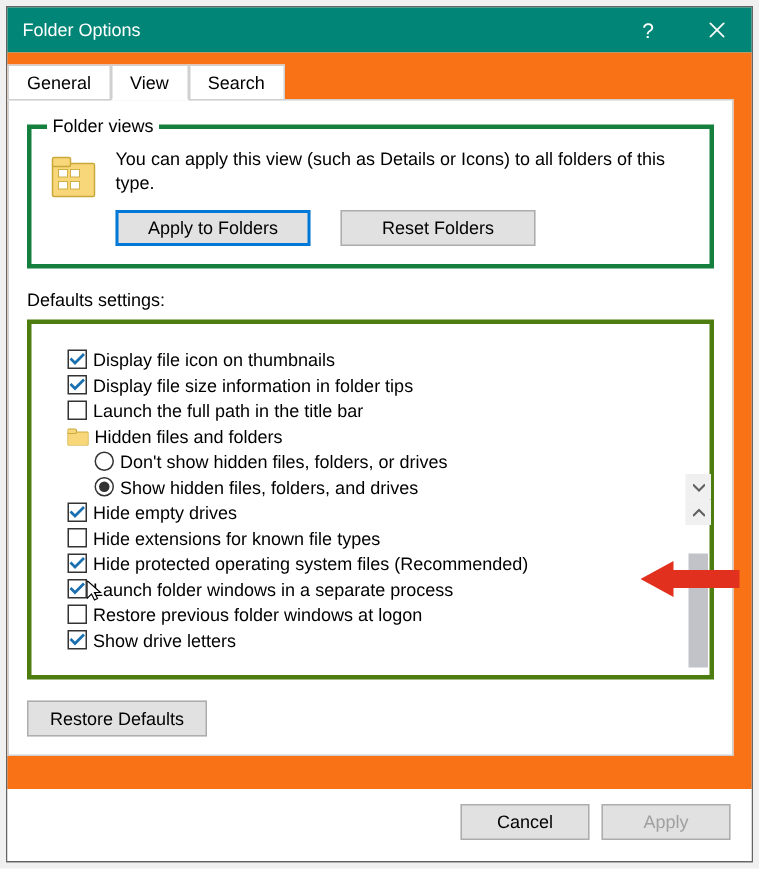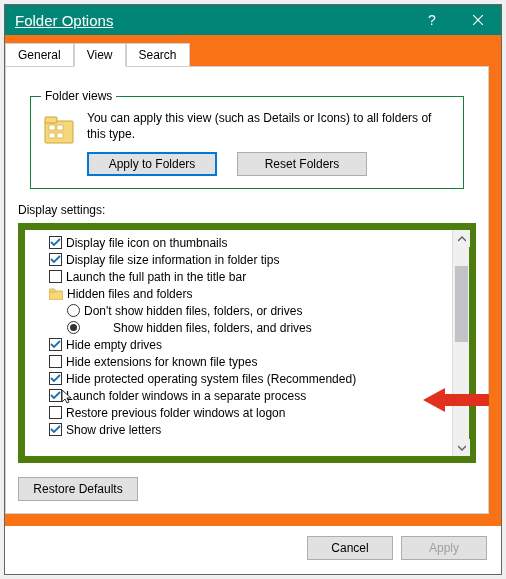--- a/index.html
+++ b/index.html
@@ -20,21 +20,21 @@
     flex-direction: column;
   }
   .titlebar {
     height: 30px;
     background: #008577;
     color: #fff;
     display: flex;
     align-items: center;
     padding-left: 10px;
   }
-  .titlebar .title { flex: 1; font-size: 15px; text-decoration: underline; }
+  .titlebar .title { flex: 1; font-size: 12px; }
   .titlebar .winbtn {
     width: 46px;
     height: 30px;
     display: flex;
     align-items: center;
     justify-content: center;
     color: #fff;
     font-family: inherit;
     font-size: 14px;
   }
@@ -70,23 +70,23 @@
     background: #fff;
     border-bottom: 1px solid #d0d0d0;
   }
   .tabpage {
     border: 1px solid #d0d0d0;
     padding: 10px 12px 12px 12px;
     flex: 0 0 auto;
     background: #fff;
   }
   fieldset.groupbox {
-    border: 1px solid #15803d;
+    border: 3px solid #15803d;
     padding: 8px 10px 12px 10px;
-    margin: 12px;
+    margin: 0;
   }
   fieldset.groupbox legend {
     font-size: 12px;
     padding: 0 4px;
     color: #000;
   }
   .fv-body { display: flex; gap: 10px; }
   .fv-icon { width: 36px; height: 42px; display:flex; align-items:center; justify-content:center; }
   .fv-text-btns { flex: 1; }
   .fv-text { font-size: 12px; line-height: 1.3; margin-bottom: 10px; }
@@ -100,24 +100,25 @@
     border: 1px solid #adadad;
     min-width: 130px;
     display: inline-flex;
     align-items: center;
     justify-content: center;
   }
   .btn.highlight { border: 2px solid #0078d7; background:#e1e1e1; }
   .adv-label { margin-top: 14px; margin-bottom: 6px; font-size: 12px; }
   .list-frame {
     position: relative;
-    border: 7px solid #4d7c0f;
+    border: 3px solid #4d7c0f;
     height: 240px;
     background: #fff;
     display: flex;
+    align-items: center;
   }
   .list-scroll {
     flex: 1;
     overflow: hidden;
     padding: 4px 0 4px 6px;
   }
   .row {
     display: flex;
     align-items: center;
     height: 17px;
@@ -213,21 +214,21 @@
           <div class="fv-text-btns">
             <div class="fv-text">You can apply this view (such as Details or Icons) to all folders of this type.</div>
             <div class="fv-btns">
               <button class="btn highlight">Apply to Folders</button>
               <button class="btn">Reset Folders</button>
             </div>
           </div>
         </div>
       </fieldset>
 
-      <div class="adv-label">Display settings:</div>
+      <div class="adv-label">Defaults settings:</div>
 
       <div class="list-frame" style="position:relative;">
         <div class="list-scroll" id="list-scroll">
             <div class="row">
               <span class="indent" style="width:18px"></span>
               <span class="chk">
                 <svg viewBox="0 0 11 11">
                   <path d="M1 5 L4 8 L10 2" fill="none" stroke="#1a6fb0" stroke-width="1.8"></path>
                 </svg>
               </span>
@@ -260,21 +261,21 @@
             <div class="row">
               <span class="indent" style="width:36px"></span>
               <span class="rad"></span>
               <span class="row-label" style="position:relative;">Don't show hidden files, folders, or drives</span>
             </div>
             <div class="row">
               <span class="indent" style="width:36px"></span>
               <span class="rad">
                 <span class="dot"></span>
               </span>
-              <span class="row-label" style="position:relative;margin-left:29px;">Show hidden files, folders, and drives</span>
+              <span class="row-label" style="position:relative;">Show hidden files, folders, and drives</span>
             </div>
             <div class="row">
               <span class="indent" style="width:18px"></span>
               <span class="chk">
                 <svg viewBox="0 0 11 11">
                   <path d="M1 5 L4 8 L10 2" fill="none" stroke="#1a6fb0" stroke-width="1.8"></path>
                 </svg>
               </span>
               <span class="row-label" style="position:relative;">Hide empty drives</span>
             </div>

